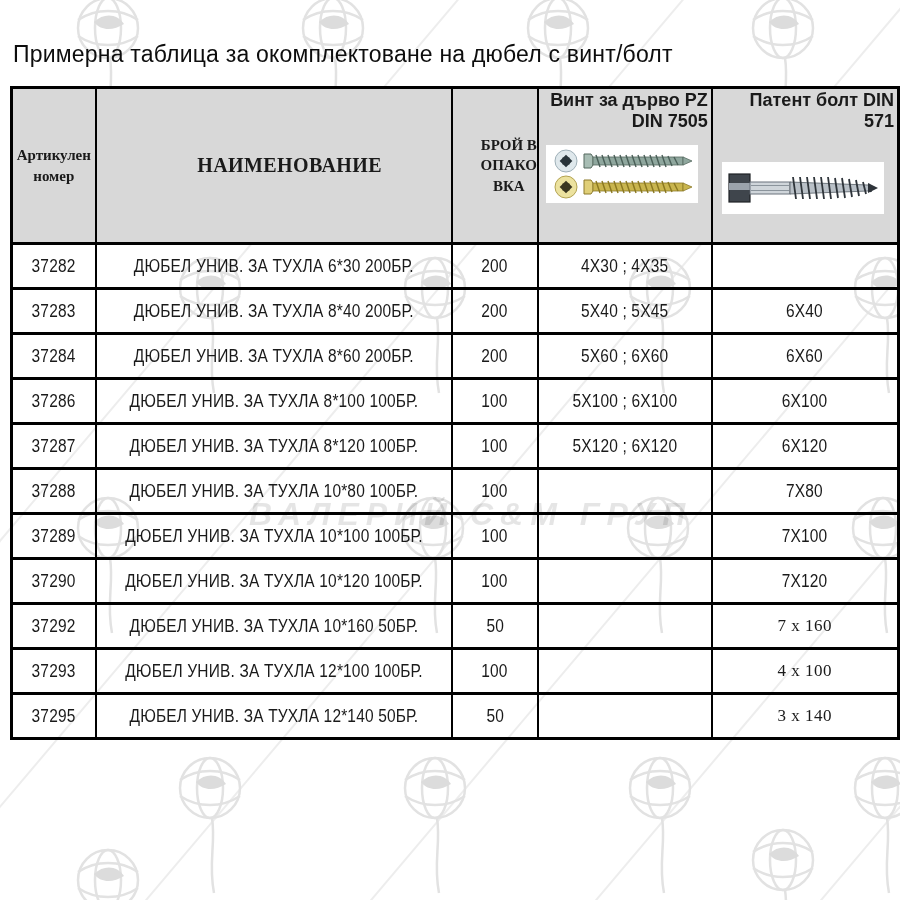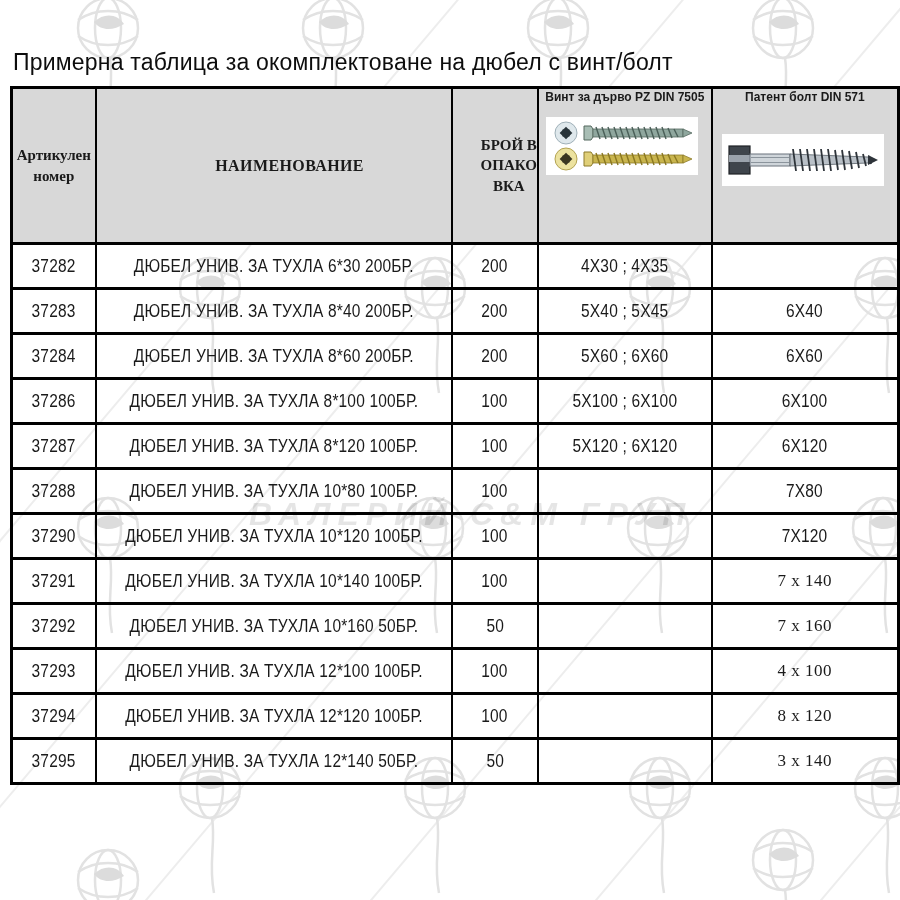--- a/index.html
+++ b/index.html
@@ -12,21 +12,21 @@
   
   .wm-svg{position:absolute;left:0;top:0;z-index:1;pointer-events:none;}
   .wm-text{
     position:absolute;left:236px;top:496px;z-index:1;pointer-events:none;
     font-family:"Liberation Sans",sans-serif;font-style:italic;font-weight:700;
     font-size:32px;letter-spacing:7px;color:rgba(0,0,0,0.10);white-space:nowrap;margin-left:13px;
   }
 
   
   .title{
-    position:absolute;left:13px;top:49px;z-index:3;
+    position:absolute;left:13px;top:41px;z-index:3;
     font-size:23px;color:#0d0d0d;letter-spacing:0.2px;white-space:nowrap;
   }
 
   
   table.main{
     position:absolute;left:10px;top:86px;z-index:2;
     border-collapse:collapse;table-layout:fixed;background:transparent;
     border:3px solid #000;
   }
   th,td{
@@ -36,24 +36,24 @@
     overflow:hidden;
   }
   thead th{background:#d8d8d8;}
   thead tr{height:156px;}
   tbody tr{height:45px;}
   tbody td{background:transparent;}
 
   .th-serif{
     font-family:"Liberation Serif",serif;font-weight:700;font-size:15px;line-height:1.35;
   }
-  .th-name{font-size:16px;letter-spacing:0.4px;padding-left:32px;}
+  .th-name{font-size:20px;letter-spacing:0.4px;padding-left:32px;}
   .th-qty span{display:block;margin-left:28px;}
   .th-photo{
-    text-align:center;vertical-align:top;font-weight:700;font-size:12px;line-height:1.18;
+    text-align:right;vertical-align:top;font-weight:700;font-size:18px;line-height:1.18;
     padding:1px 3px;
   }
   .imgbox{background:#ffffff;margin-top:13px;}
   .screwbox{width:152px;height:58px;margin-left:4px;}
   .boltbox{width:162px;height:52px;margin-left:6px;margin-top:30px;}
 
   .cond{
     display:inline-block;transform:scaleX(0.86);transform-origin:center;
     white-space:nowrap;font-size:18px;letter-spacing:0.2px;
   }
@@ -284,44 +284,44 @@
       <span class="cond">ДЮБЕЛ УНИВ. ЗА ТУХЛА 10*80 100БР.</span></td>
     <td>
       <span class="cond">100</span></td>
     <td>
       <span class="cond"></span></td>
     <td>
       <span class="cond">7X80</span></td>
   </tr>
         <tr>
     <td>
+      <span class="cond">37289</span></td>
+    <td>
+      <span class="cond">ДЮБЕЛ УНИВ. ЗА ТУХЛА 10*100 100БР.</span></td>
+    <td>
+      <span class="cond">100</span></td>
+    <td>
+      <span class="cond"></span></td>
+    <td>
+      <span class="cond">7X100</span></td>
+  </tr>
+        <tr>
+    <td>
       <span class="cond">37290</span></td>
     <td>
       <span class="cond">ДЮБЕЛ УНИВ. ЗА ТУХЛА 10*120 100БР.</span></td>
     <td>
       <span class="cond">100</span></td>
     <td>
       <span class="cond"></span></td>
     <td>
       <span class="cond">7X120</span></td>
   </tr>
         <tr>
     <td>
-      <span class="cond">37291</span></td>
-    <td>
-      <span class="cond">ДЮБЕЛ УНИВ. ЗА ТУХЛА 10*140 100БР.</span></td>
-    <td>
-      <span class="cond">100</span></td>
-    <td>
-      <span class="cond"></span></td>
-    <td>
-      <span class="cond serif-val">7 x 140</span></td>
-  </tr>
-        <tr>
-    <td>
       <span class="cond">37292</span></td>
     <td>
       <span class="cond">ДЮБЕЛ УНИВ. ЗА ТУХЛА 10*160 50БР.</span></td>
     <td>
       <span class="cond">50</span></td>
     <td>
       <span class="cond"></span></td>
     <td>
       <span class="cond serif-val">7 x 160</span></td>
   </tr>
@@ -329,32 +329,20 @@
     <td>
       <span class="cond">37293</span></td>
     <td>
       <span class="cond">ДЮБЕЛ УНИВ. ЗА ТУХЛА 12*100 100БР.</span></td>
     <td>
       <span class="cond">100</span></td>
     <td>
       <span class="cond"></span></td>
     <td>
       <span class="cond serif-val">4 x 100</span></td>
-  </tr>
-        <tr>
-    <td>
-      <span class="cond">37294</span></td>
-    <td>
-      <span class="cond">ДЮБЕЛ УНИВ. ЗА ТУХЛА 12*120 100БР.</span></td>
-    <td>
-      <span class="cond">100</span></td>
-    <td>
-      <span class="cond"></span></td>
-    <td>
-      <span class="cond serif-val">8 x 120</span></td>
   </tr>
         <tr>
     <td>
       <span class="cond">37295</span></td>
     <td>
       <span class="cond">ДЮБЕЛ УНИВ. ЗА ТУХЛА 12*140 50БР.</span></td>
     <td>
       <span class="cond">50</span></td>
     <td>
       <span class="cond"></span></td>

